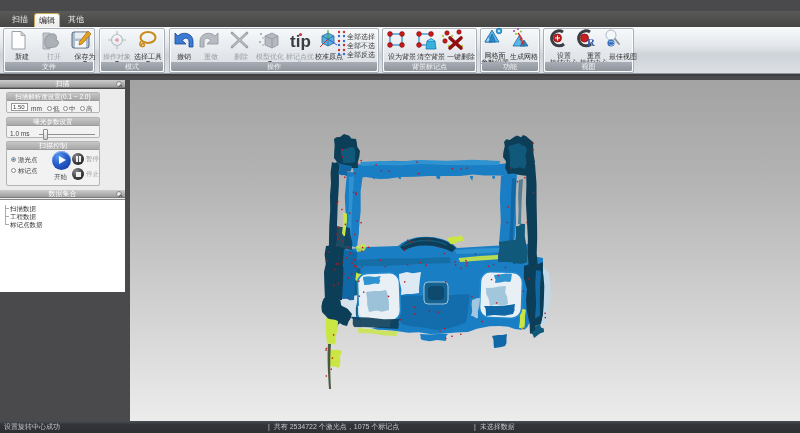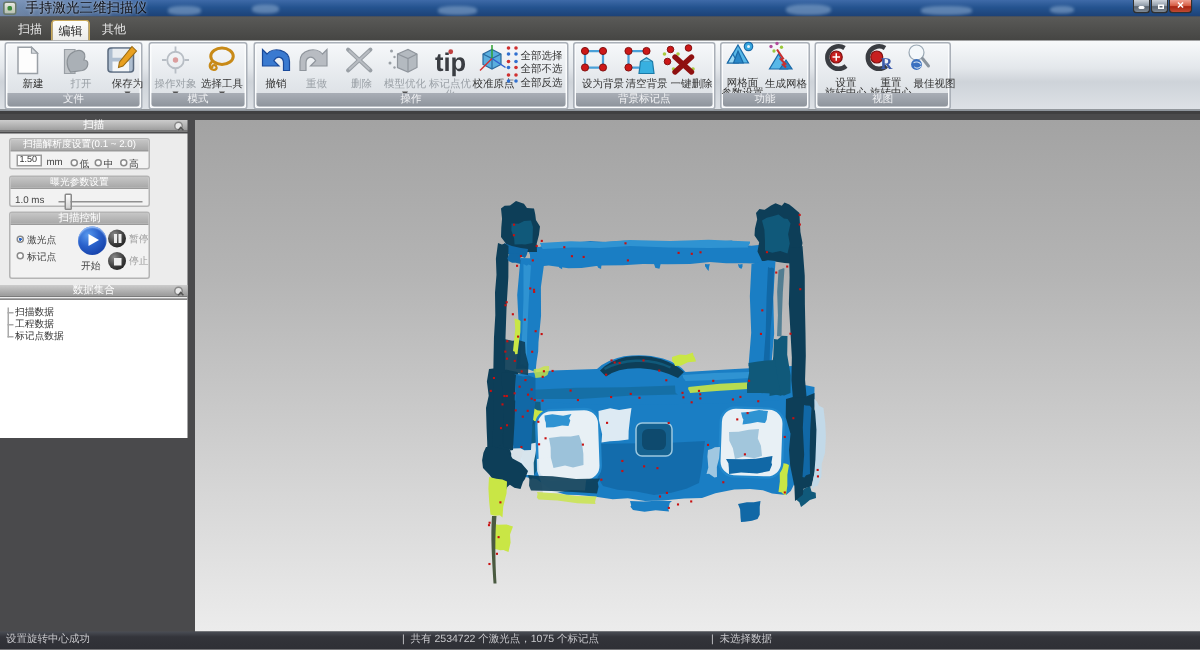--- a/index.html
+++ b/index.html
@@ -76,42 +76,20 @@
 #statusbar { left:0; top:421px; width:800px; height:12px; background:linear-gradient(180deg,#4a4d55,#33343a 30%,#2e2f35); color:#c8c8cc; font-size:7px; }
 #statusbar span { position:absolute; top:2px; line-height:8px; }
 
 
 #viewport { left:130px; top:80px; width:670px; height:341px; background:linear-gradient(180deg,#a3a3a3 0%,#b4b4b4 30%,#d0d0d0 65%,#ececec 100%); }
 </style>
 </head>
 <body>
 <div id="win">
 
-  <div id="titlebar" class="abs">
-    <div class="cloud" style="left:112px;top:4px;width:22px;height:6px;"></div>
-    <div class="cloud" style="left:168px;top:3px;width:18px;height:6px;"></div>
-    <div class="cloud" style="left:292px;top:4px;width:26px;height:6px;"></div>
-    <div class="cloud" style="left:524px;top:3px;width:30px;height:7px;"></div>
-    <div class="cloud" style="left:614px;top:4px;width:34px;height:6px;"></div>
-    <div class="cloud" style="left:700px;top:4px;width:16px;height:5px;"></div>
-    <div class="abs" style="left:0;top:0;width:100px;height:11px;background:linear-gradient(90deg,rgba(190,195,205,0.55),rgba(150,165,190,0.35) 70%,rgba(120,140,175,0) 100%);"></div>
-      <div id="ticon" class="abs">
-        <i></i>
-      </div>
-    <div id="ttext" class="abs">手持激光三维扫描仪</div>
-    <div id="wmin" class="abs wbtn">
-        <i style="position:absolute;left:3px;right:3px;bottom:2px;height:2px;background:#fff;border-radius:1px;"></i>
-      </div>
-    <div id="wmax" class="abs wbtn">
-        <i style="position:absolute;left:3.5px;top:2.5px;width:4px;height:3px;border:1px solid #fff;"></i>
-      </div>
-    <div id="wcls" class="abs wbtn">
-        <span style="font-size:8px;line-height:8px;font-weight:bold;">×</span>
-      </div>
-  </div>
 
   <div id="tabrow" class="abs">
     <div class="tab" style="left:8px;width:24px;">扫描</div>
     <div class="tab active" style="left:34px;width:26px;">编辑</div>
     <div class="tab" style="left:64px;width:24px;">其他</div>
   </div>
 
   <div id="ribbon" class="abs">
     <div class="rgroup" style="left:3px;width:92px;">
       <div class="ritem" style="left:1px;">

